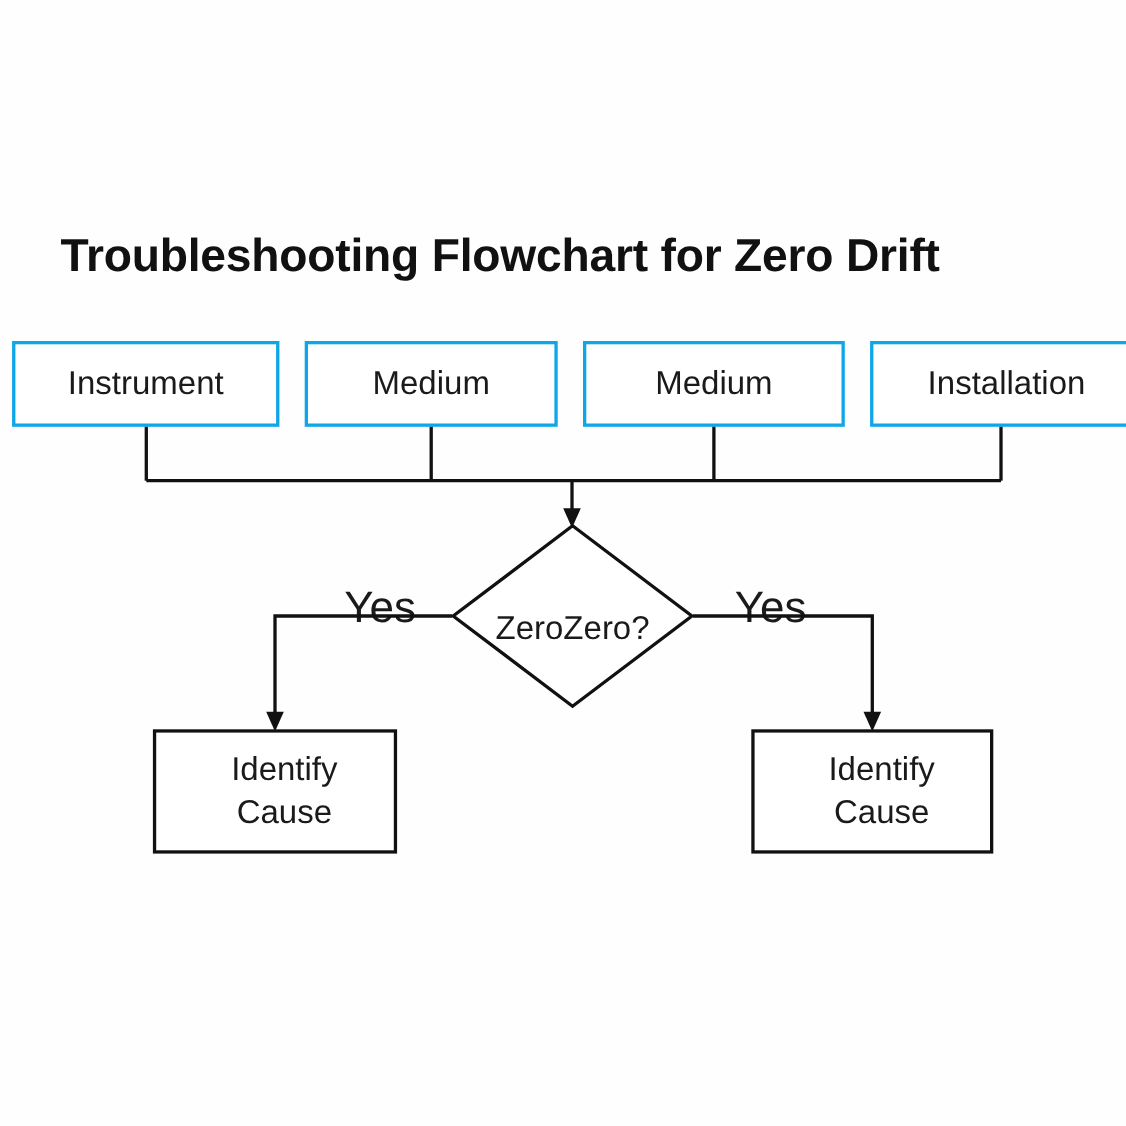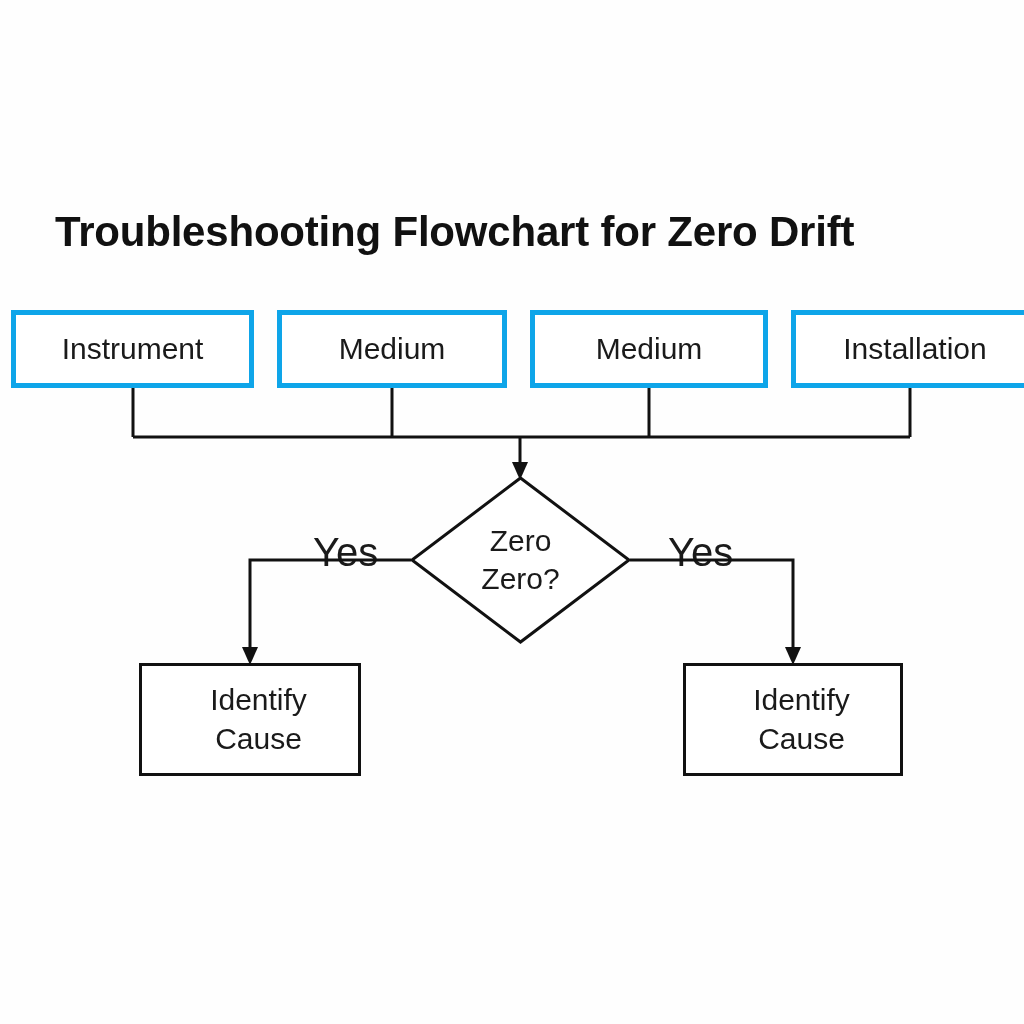--- a/index.html
+++ b/index.html
@@ -25,21 +25,21 @@
     font-weight: bold;
     color: #111111;
     white-space: nowrap;
     letter-spacing: -0.2px;
   }
 
   
   .src-box {
     position: absolute;
     box-sizing: border-box;
-    border: 5px solid #0ea5e9;
+    border: 3px solid #0ea5e9;
     background: #ffffff;
     display: flex;
     align-items: center;
     justify-content: center;
     font-size: 30px;
     color: #1a1a1a;
     white-space: nowrap;
   }
 
   
@@ -52,25 +52,25 @@
   }
   .diamond-wrap svg {
     position: absolute;
     left: 0; top: 0;
     width: 221px;
     height: 168px;
     overflow: visible;
   }
   .diamond-label {
     position: absolute;
-    left: 0; top: 0;
+    left: 0; top: 12px;
     width: 221px;
     height: 168px;
     display: flex;
-    flex-direction: column;
+    flex-direction: row;
     align-items: center;
     justify-content: center;
     font-size: 30px;
     line-height: 1.28;
     color: #1a1a1a;
     text-align: center;
     pointer-events: none;
   }
 
   

